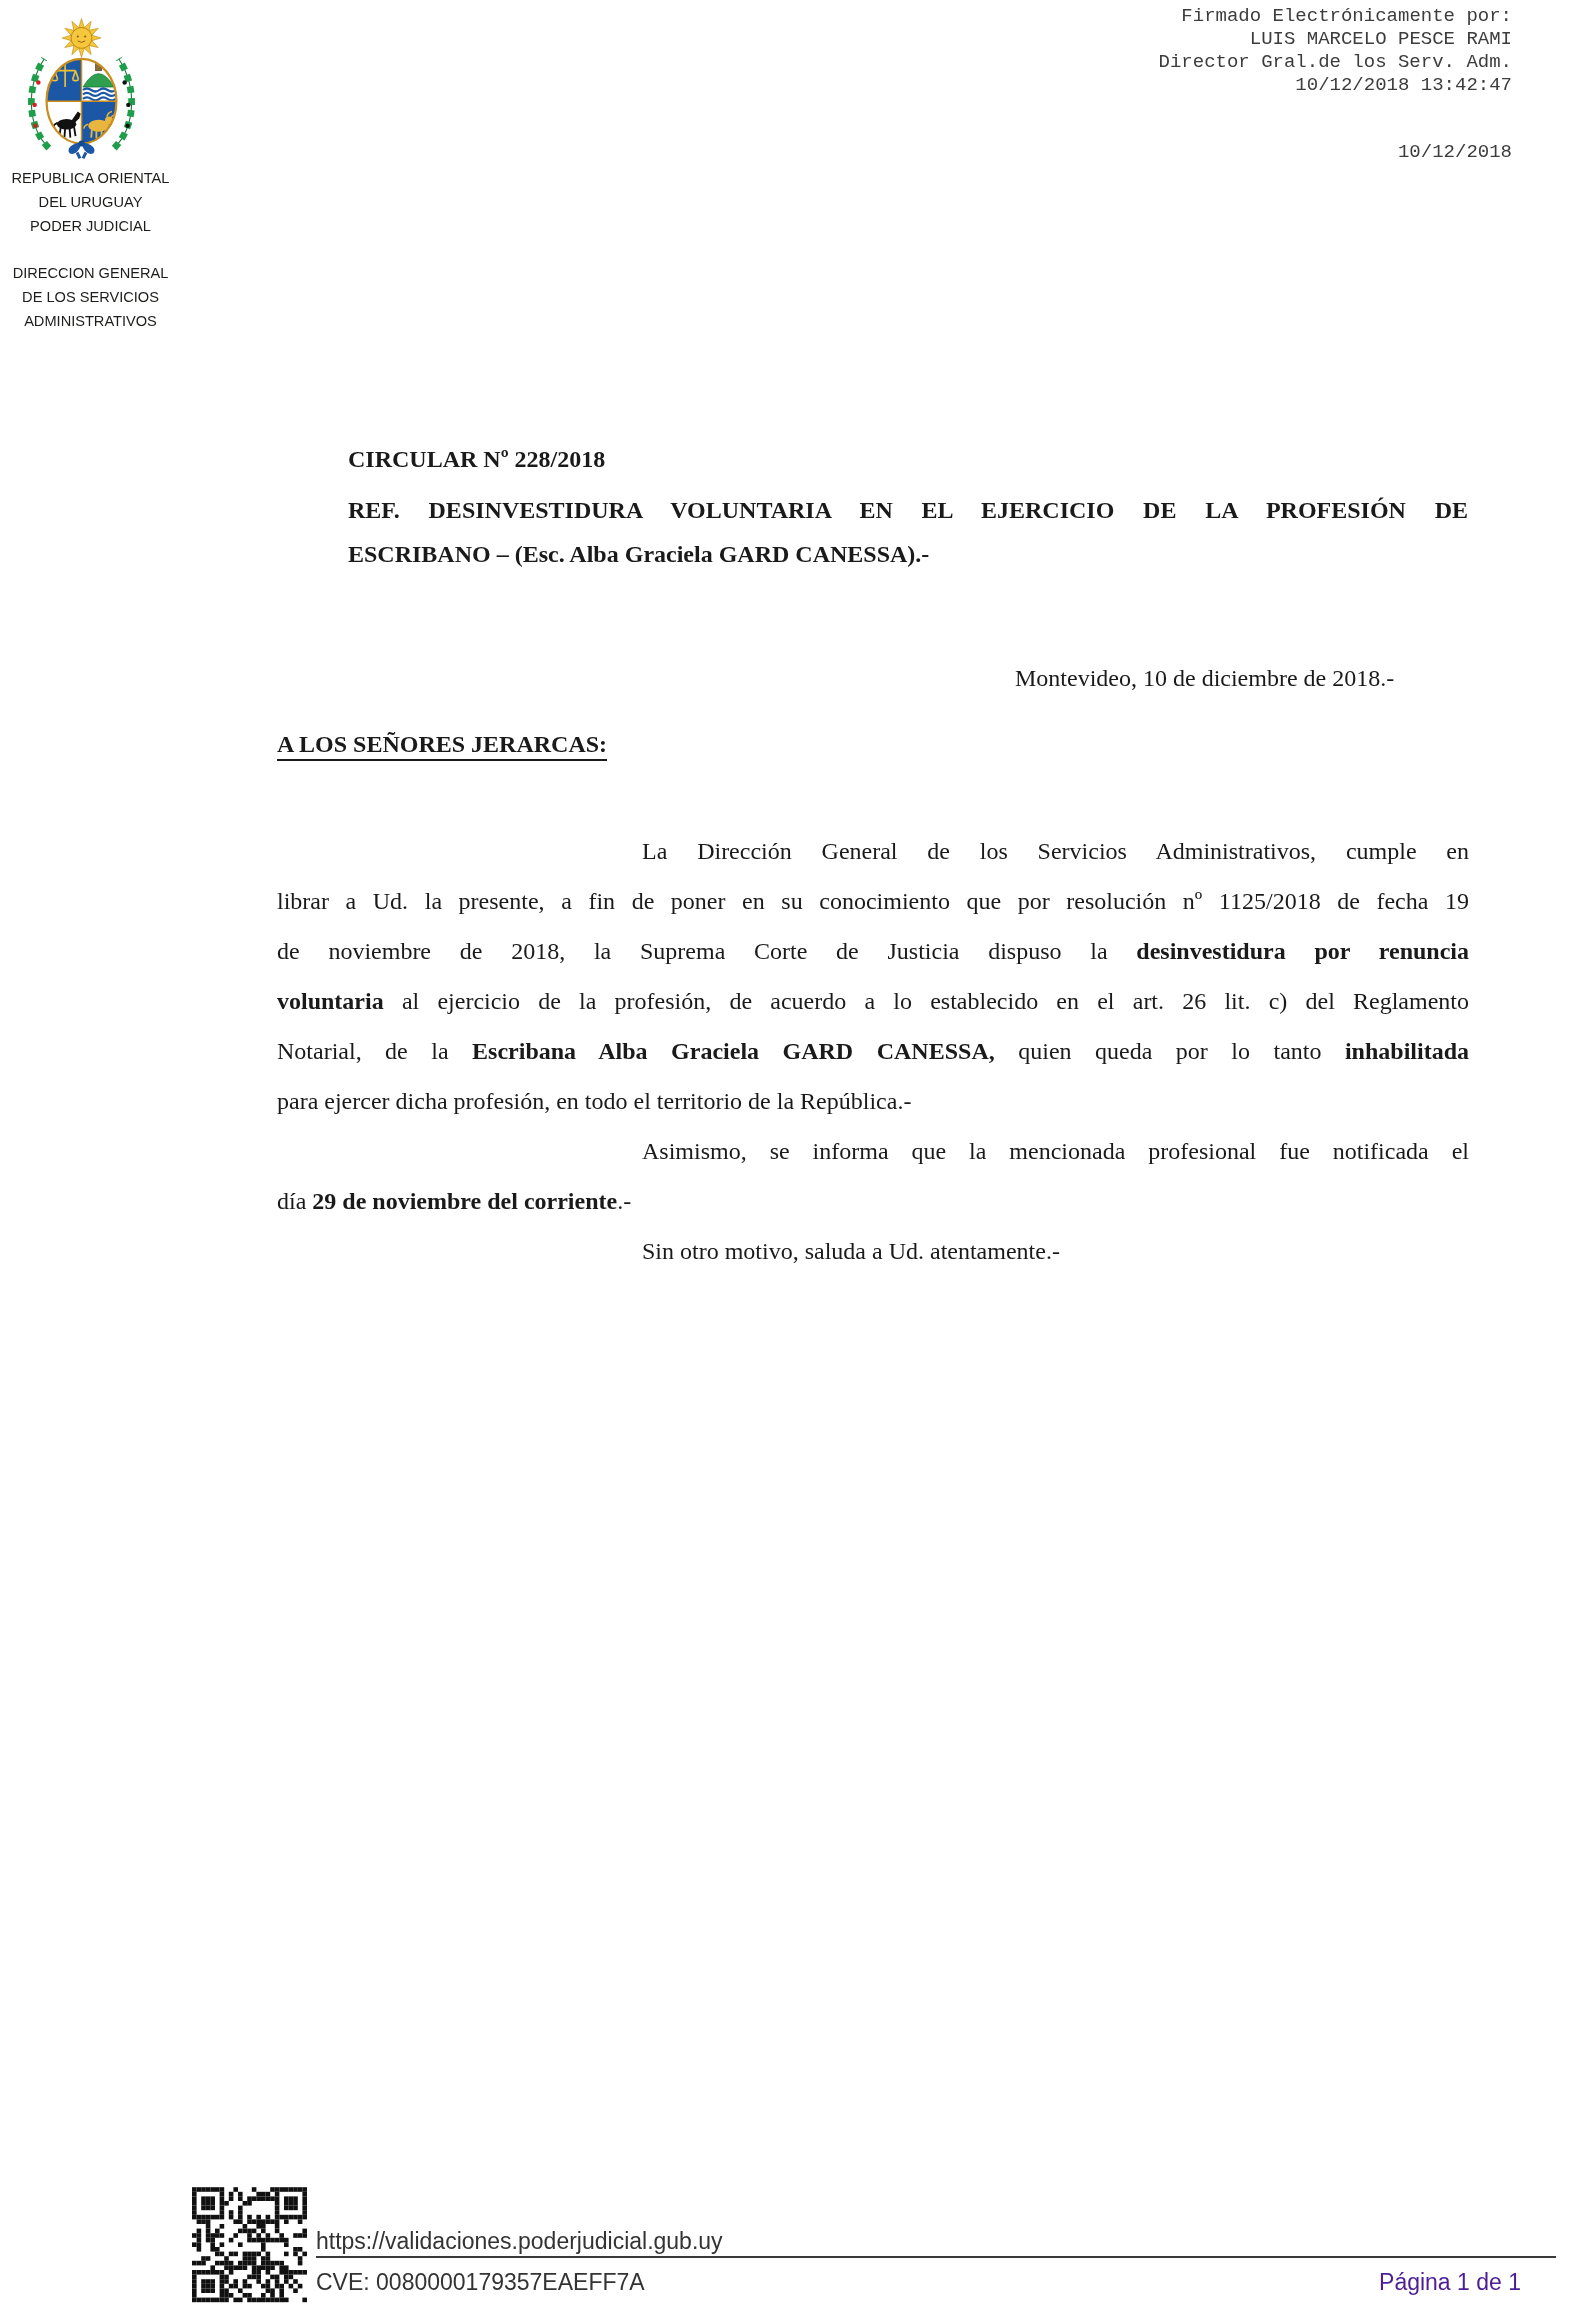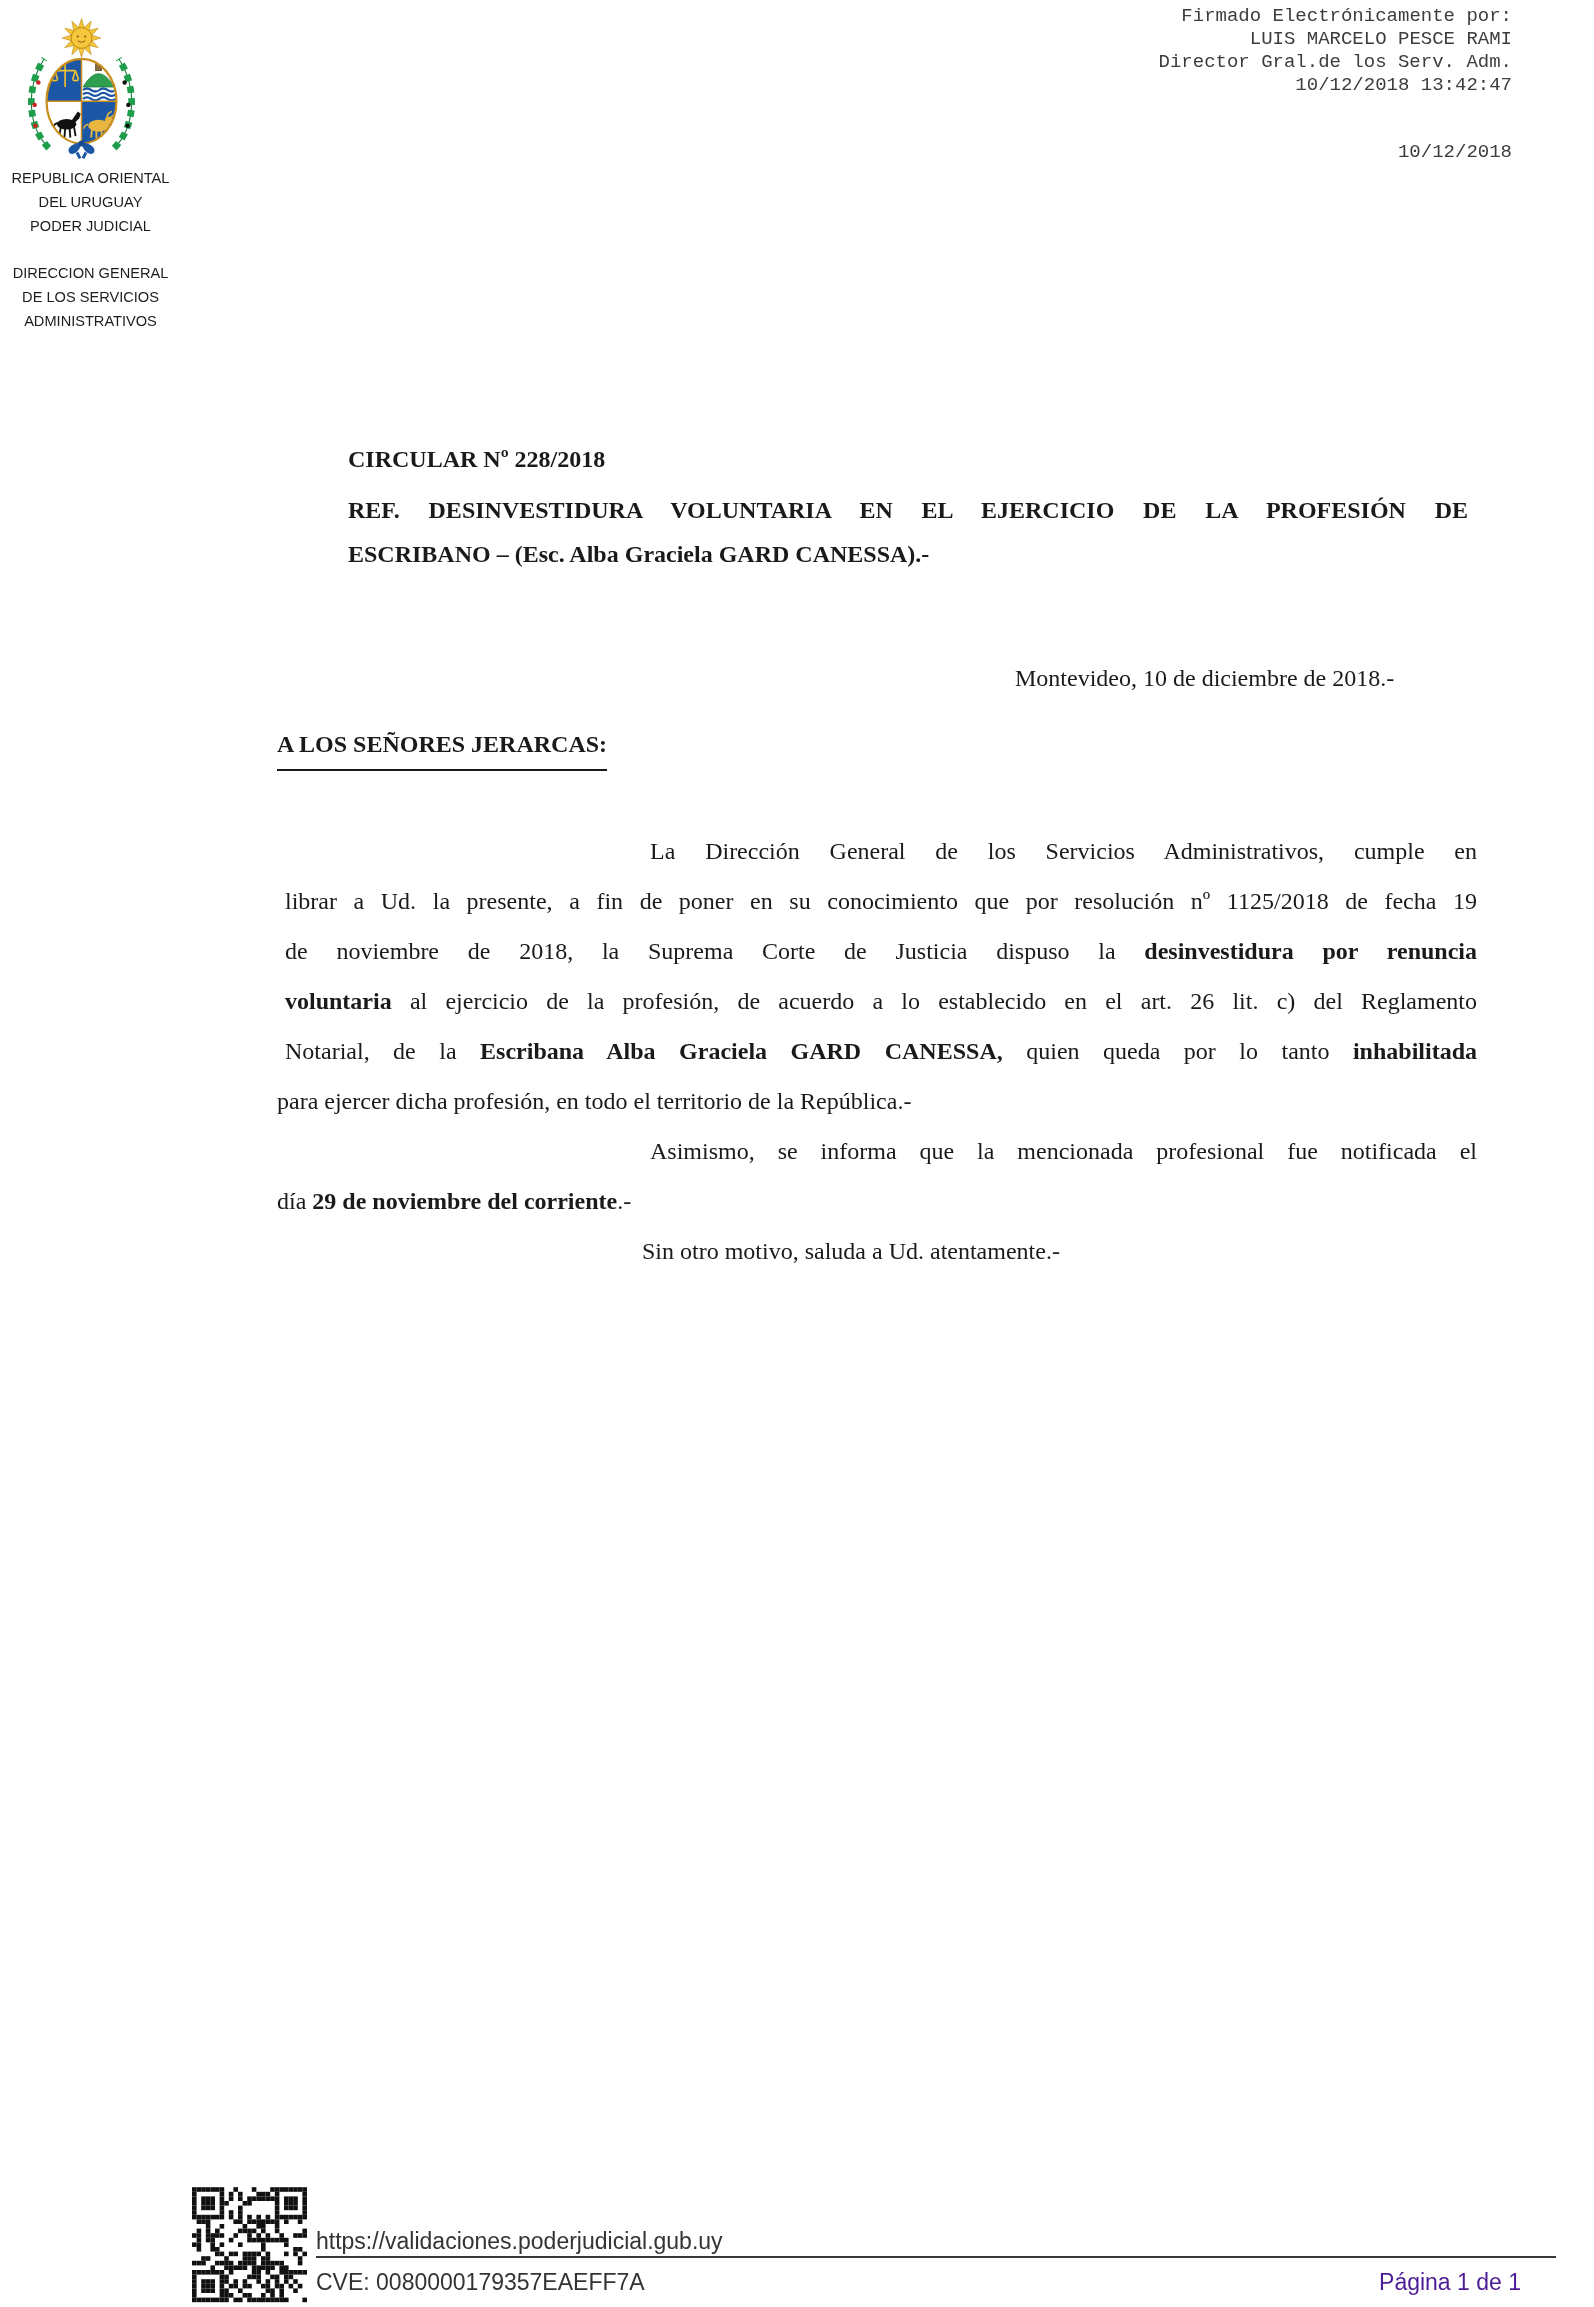--- a/index.html
+++ b/index.html
@@ -20,26 +20,26 @@
   .esign.validated{top:141px;}
 
   
   .tline{position:absolute;left:348px;width:1120px;font-weight:bold;font-size:24px;margin-top:28px;}
   .jfull{text-align:justify;height:48px;overflow:hidden;line-height:34px;}
   .jfull::after{content:"";display:inline-block;width:100%;height:0;}
 
   .dateline{position:absolute;left:1015px;top:643px;font-size:24px;margin-top:22px;}
 
   .salutation{position:absolute;left:277px;top:731px;font-size:24px;font-weight:bold;}
-  .salutation span{border-bottom:2.3px solid #1a1a1a;padding-bottom:12px;}
+  .salutation span{border-bottom:2.3px solid #1a1a1a;padding-bottom:2px;}
 
   
   .bline{position:absolute;left:277px;width:1192px;height:50px;line-height:34px;
          overflow:hidden;font-size:24px;}
-  .bline.j{text-align:justify;margin-left:8px;}
+  .bline.j{text-align:justify;}
   .bline.j::after{content:"";display:inline-block;width:100%;height:0;}
 
   .signature{position:absolute;left:877px;top:1435px;width:369px;text-align:center;
              font-size:18.5px;line-height:24px;font-weight:bold;}
 
   
   .qr{position:absolute;left:192px;top:2187px;}
   .url{position:absolute;left:316px;top:2228px;font-family:"Liberation Sans", sans-serif;
        font-size:23px;color:#333;}
   .rule{position:absolute;left:316px;top:2256px;width:1240px;height:2.3px;background:#3a3a3a;}

